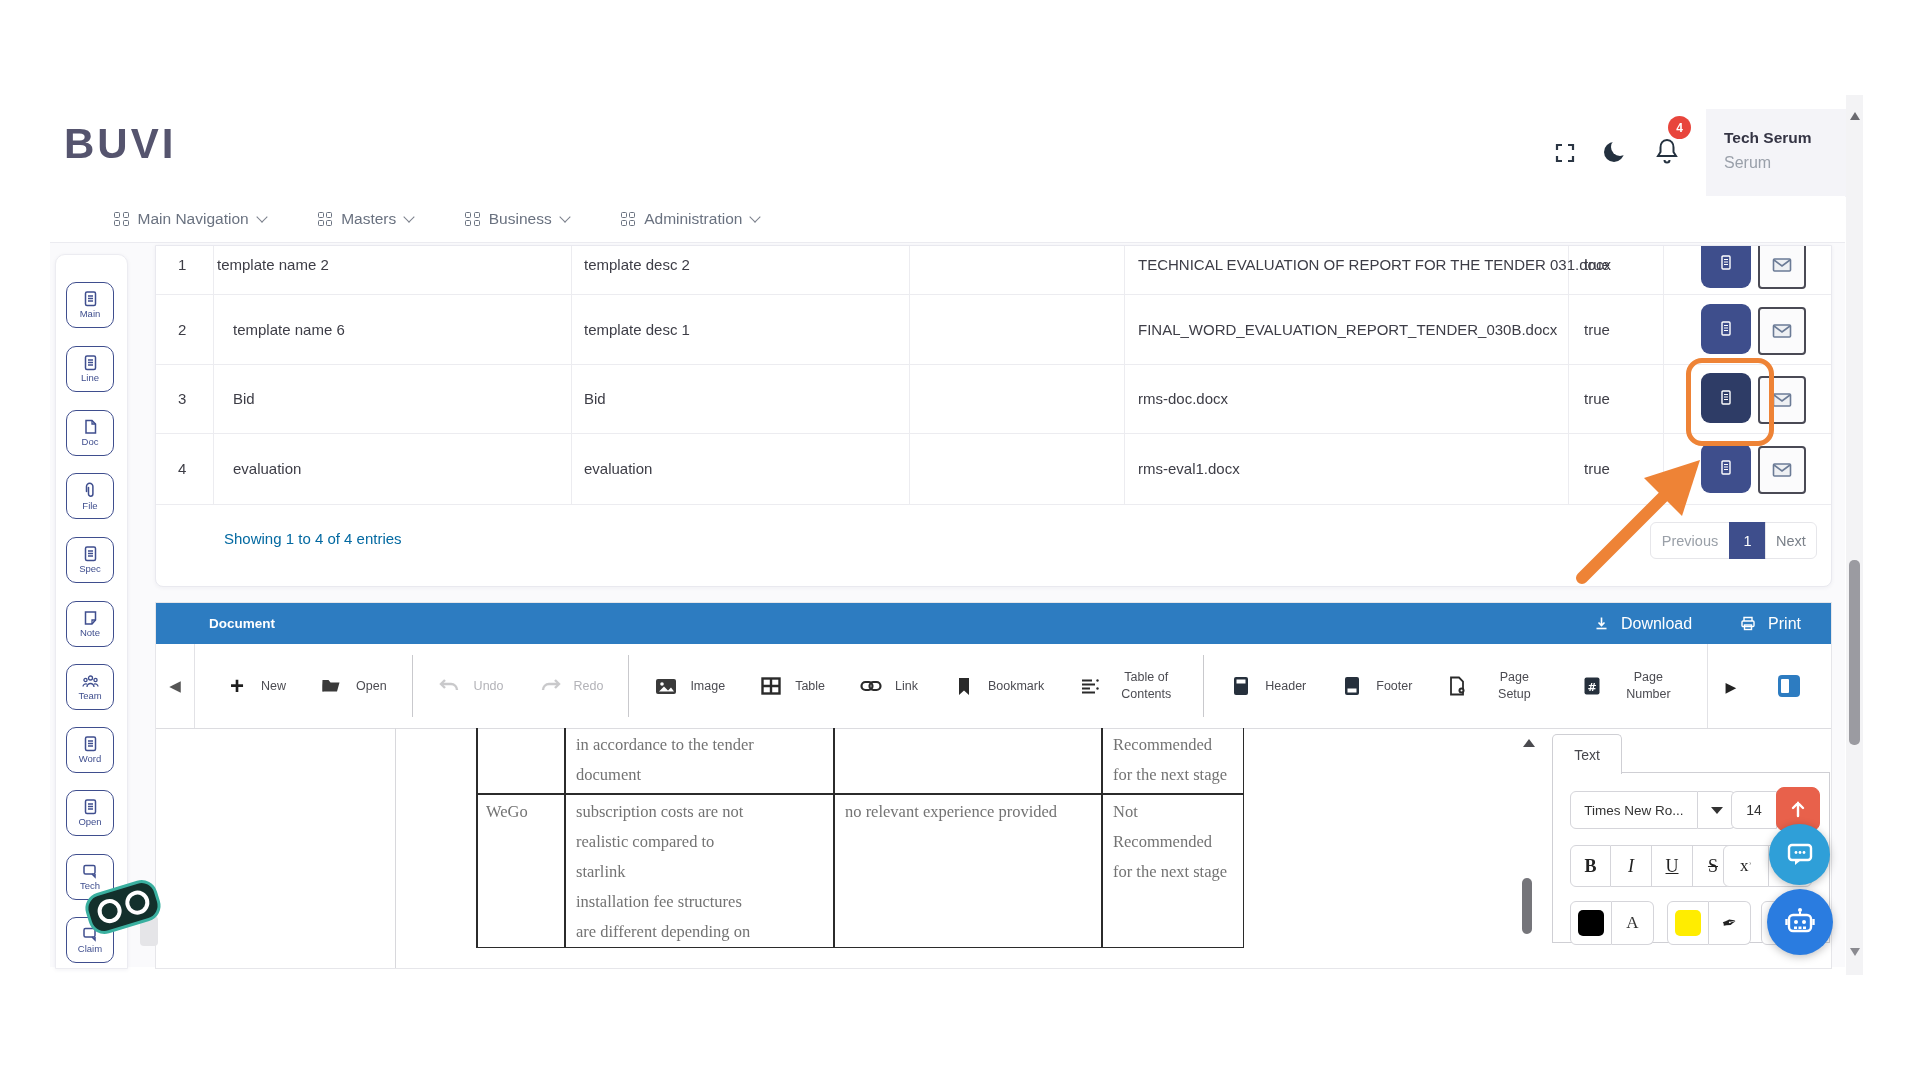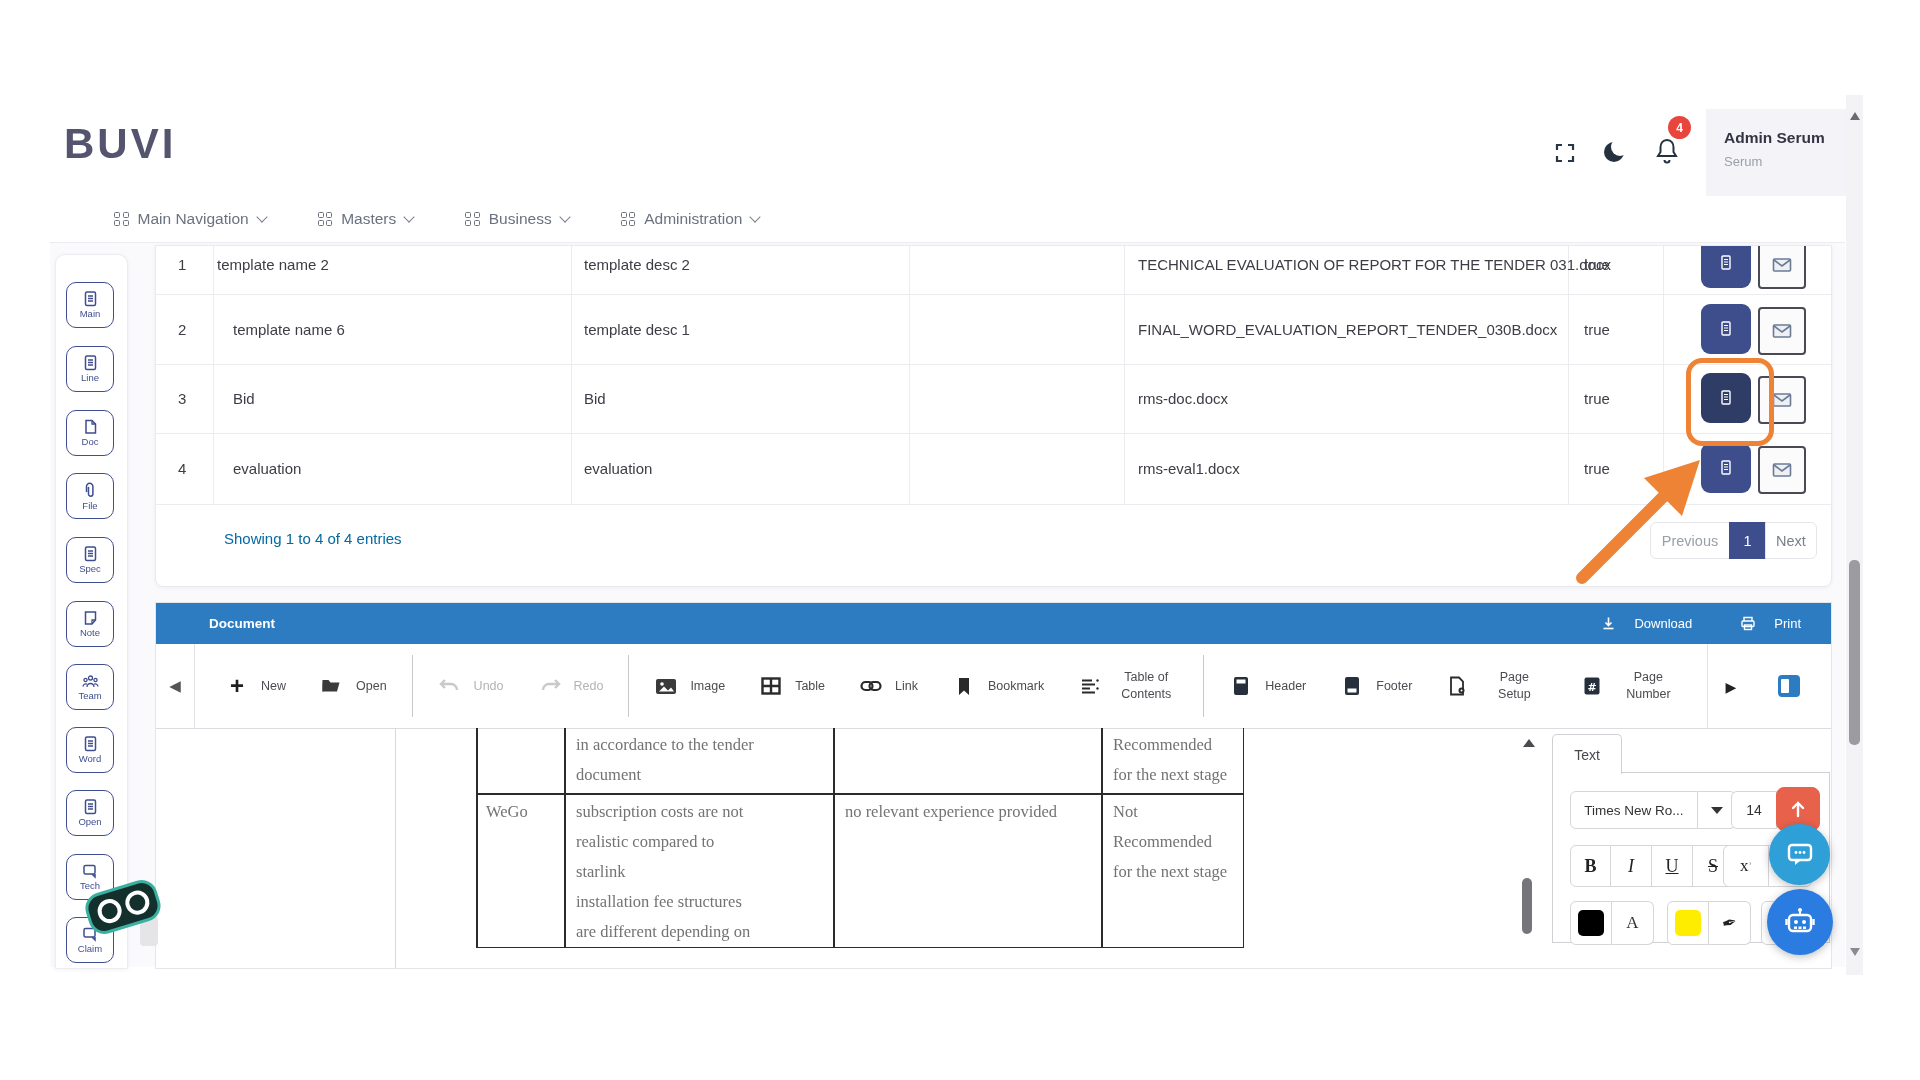--- a/index.html
+++ b/index.html
@@ -6,21 +6,21 @@
   body{font-family:"Liberation Sans","DejaVu Sans",sans-serif;}
   .stage{position:relative;width:1920px;height:1080px;background:#fff;overflow:hidden;}
   .abs{position:absolute;}
   
   .logo{left:64px;top:120px;font-size:42px;font-weight:800;color:#55546e;letter-spacing:3px;}
   .hicon{width:30px;height:30px;display:flex;align-items:center;justify-content:center;cursor:pointer;}
   .badge{left:1668px;top:116px;width:23px;height:23px;border-radius:50%;background:#e8453c;color:#fff;
          font-size:12px;font-weight:700;display:flex;align-items:center;justify-content:center;z-index:5;}
   .userbox{left:1706px;top:109px;width:143px;height:88px;background:#f4f4f8;padding:20px 0 0 18px;box-sizing:border-box;}
   .uname{font-size:15.5px;font-weight:700;color:#343444;}
-  .urole{font-size:13px;color:#9aa0aa;margin-top:7px;}
+  .urole{font-size:16px;color:#9aa0aa;margin-top:7px;}
   
   .navbar{left:50px;top:196px;width:1795px;height:47px;background:#fff;border-bottom:1px solid #ebebf0;
           display:flex;align-items:center;padding-left:64px;box-sizing:border-box;gap:52px;}
   .navitem{display:flex;align-items:center;gap:9px;color:#6a7280;font-size:15.5px;cursor:pointer;}
   .gridico{display:grid;grid-template-columns:6px 6px;grid-template-rows:6px 6px;gap:2.5px;}
   .gridico span{border:1.6px solid #6a7280;border-radius:1.5px;box-sizing:border-box;}
   .chev{width:7px;height:7px;border-right:1.8px solid #7b818c;border-bottom:1.8px solid #7b818c;
         transform:rotate(45deg);margin-top:-4px;}
   
   .contentbg{left:50px;top:243px;width:1795px;height:724px;background:#fafafc;}
@@ -47,21 +47,21 @@
   .envbtn{position:absolute;width:44px;height:44px;border:2px solid #4a4a55;border-radius:4px;background:#fbfbfc;
           display:flex;align-items:center;justify-content:center;cursor:pointer;}
   .ring{left:1686px;top:358px;width:78px;height:78px;border:5px solid #ee8336;border-radius:16px;z-index:8;}
   .pgbtn{position:absolute;top:276px;height:37px;background:#fff;border:1px solid #e6e6ea;box-sizing:border-box;
          display:flex;align-items:center;justify-content:center;font-size:14.5px;cursor:pointer;}
   
   .dcard{left:155px;top:602px;width:1675px;height:365px;background:#fff;border:1px solid #e6e6ea;}
   .dhead{position:absolute;left:0;top:0;width:1675px;height:41px;background:#2d7cc1;display:flex;align-items:center;
          color:#fff;box-sizing:border-box;padding:0 30px 0 53px;}
   .dhead .ttl{font-weight:700;font-size:13.5px;}
-  .dhact{display:flex;align-items:center;gap:18px;font-size:13px;cursor:pointer;text-align:center;}
+  .dhact{display:flex;align-items:center;gap:12px;font-size:16px;cursor:pointer;text-align:center;}
   .toolbar{position:absolute;left:0;top:41px;width:1675px;height:84px;background:#fff;border-bottom:1px solid #dcdce0;}
   .tb-left{position:absolute;left:0;top:0;width:38px;height:84px;border-right:1px solid #e2e2e6;display:flex;
            align-items:center;justify-content:center;color:#555;font-size:15px;cursor:pointer;}
   .tb-scroll{position:absolute;left:38px;top:0;width:1513px;height:84px;overflow:hidden;}
   .tb-inner{display:flex;align-items:center;height:84px;padding-left:14px;}
   .tb-item{display:flex;align-items:center;gap:12px;padding:0 17px;cursor:pointer;flex:0 0 auto;}
   .tb-ico{display:flex;align-items:center;justify-content:center;width:24px;}
   .tb-lbl{font-size:12.5px;color:#4c4c52;max-width:64px;text-align:center;line-height:1.35;}
   .tb-item.dis .tb-lbl{color:#b3b3b8;}
   .tb-item.dis .tb-ico{opacity:.45;}
@@ -126,21 +126,21 @@
   </div>
   <div class="abs hicon" style="left:1652px;top:136px;">
     <svg width="28" height="30" viewBox="0 0 28 30">
       <path d="M14 4 C9.5 4 7.5 7.5 7.5 11.5 v4.5 l-2.5 4 h18 l-2.5 -4 v-4.5 C20.5 7.5 18.5 4 14 4 z" fill="none" stroke="#24313f" stroke-width="2"></path>
       <path d="M11.5 24 a2.5 2.5 0 0 0 5 0" fill="none" stroke="#24313f" stroke-width="2"></path>
     </svg>
   </div>
   <div class="abs badge">4</div>
 
   <div class="abs userbox">
-    <div class="uname">Admin Serum</div>
+    <div class="uname">Tech Serum</div>
     <div class="urole">Serum</div>
   </div>
 
   <div class="abs navbar">
     <div class="navitem">
       <span class="gridico">
           <span></span>
           <span></span>
           <span></span>
           <span></span>

